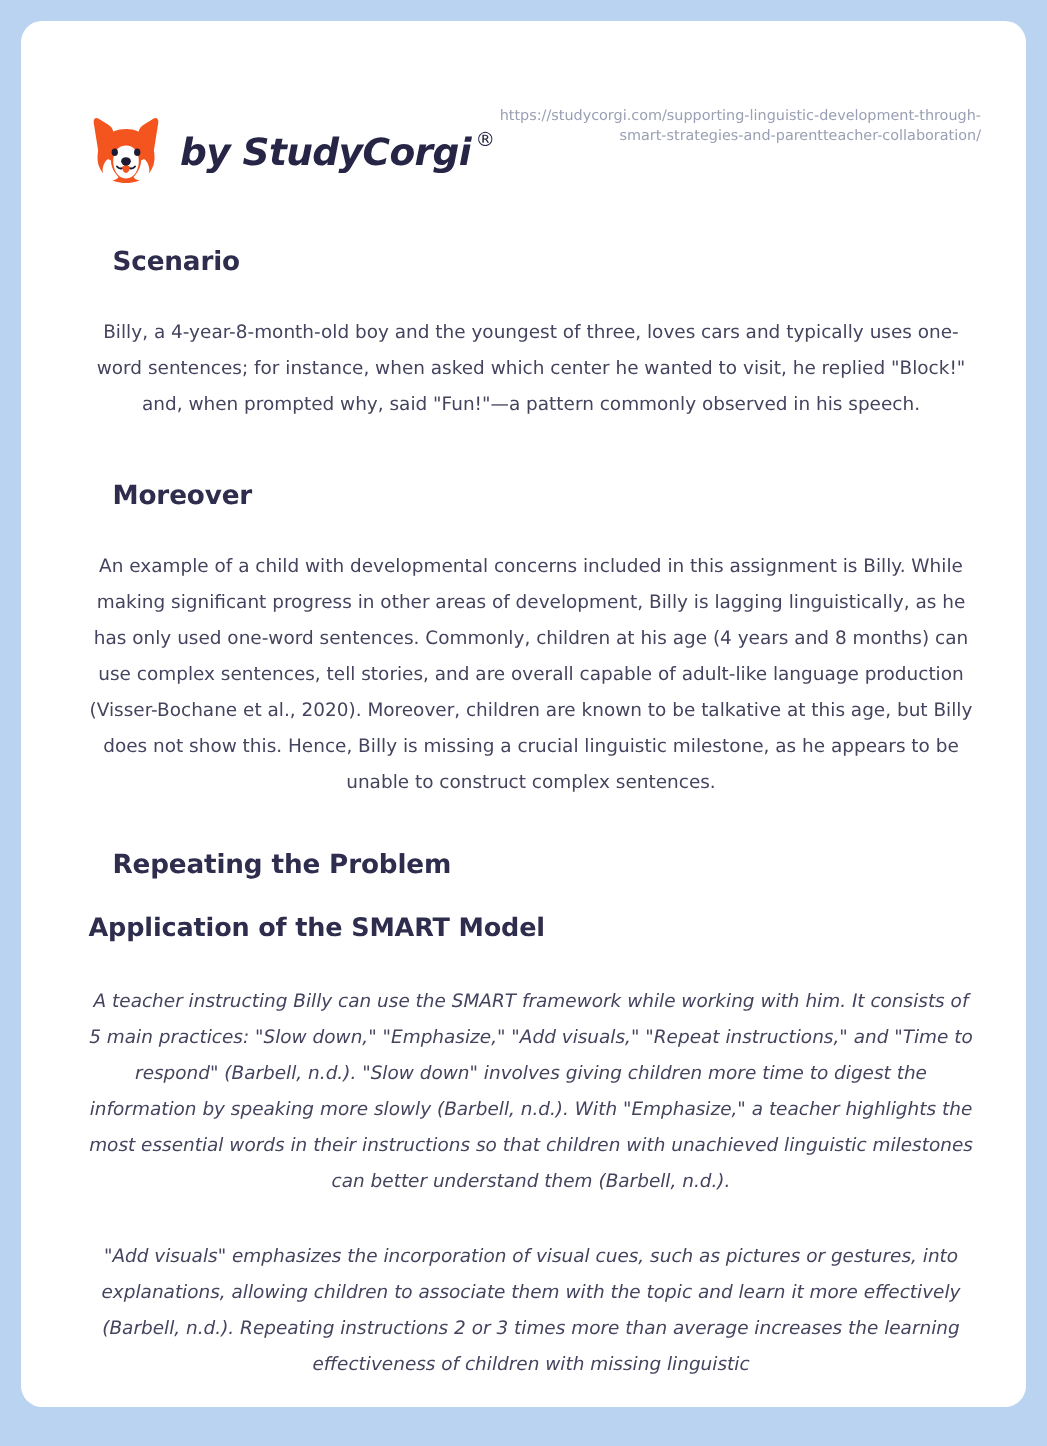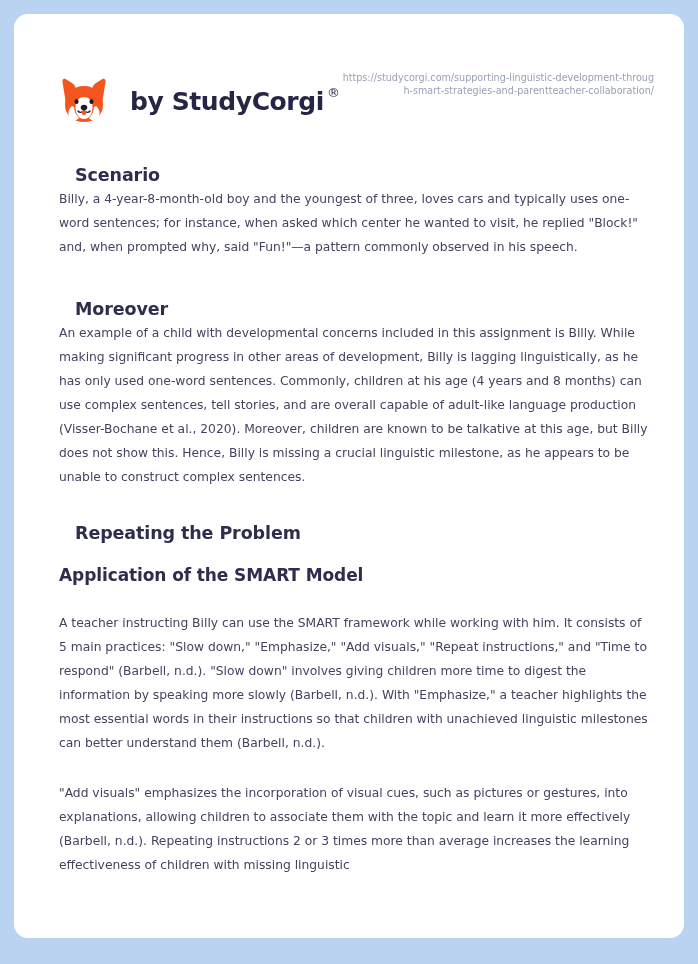--- a/index.html
+++ b/index.html
@@ -32,22 +32,23 @@
   
   .doc-header {
     display: flex;
     align-items: flex-start;
     justify-content: space-between;
     padding: 55px 30px 0 45px;
   }
   .brand {
     display: flex;
     align-items: center;
-    gap: 21px;
+    gap: 11px;
     padding-top: 6px;
+    font-style: italic;
   }
   .brand-logo { width: 50px; height: 50px; display: block; flex: none; }
   .brand-text {
     font-family: "DejaVu Sans", sans-serif;
     font-weight: bold;
     font-size: 25px;
     letter-spacing: -0.4px;
     color: #262545;
     white-space: nowrap;
     position: relative;
@@ -102,25 +103,25 @@
     font-size: 17px;
     color: #2e2d4d;
     margin: 22px 0 0 0;
     letter-spacing: -0.1px;
   }
   p.para {
     font-family: "DejaVu Sans", sans-serif;
     font-size: 12.3px;
     line-height: 24px;
     color: #44445f;
-    margin: 2px 0 0 0;
+    margin: 24px 0 0 0;
     max-width: 590px;
-    text-align: left;
+    text-align: center;
   }
-  p.para.gap-lg { margin-top: 26px; }
+  p.para.gap-lg { margin-top: 26px; font-style: italic; }
 </style>
 </head>
 <body>
 
 <div id="viewport">
   <div id="page">
 
     <div class="doc-header">
 
       <div class="brand">

